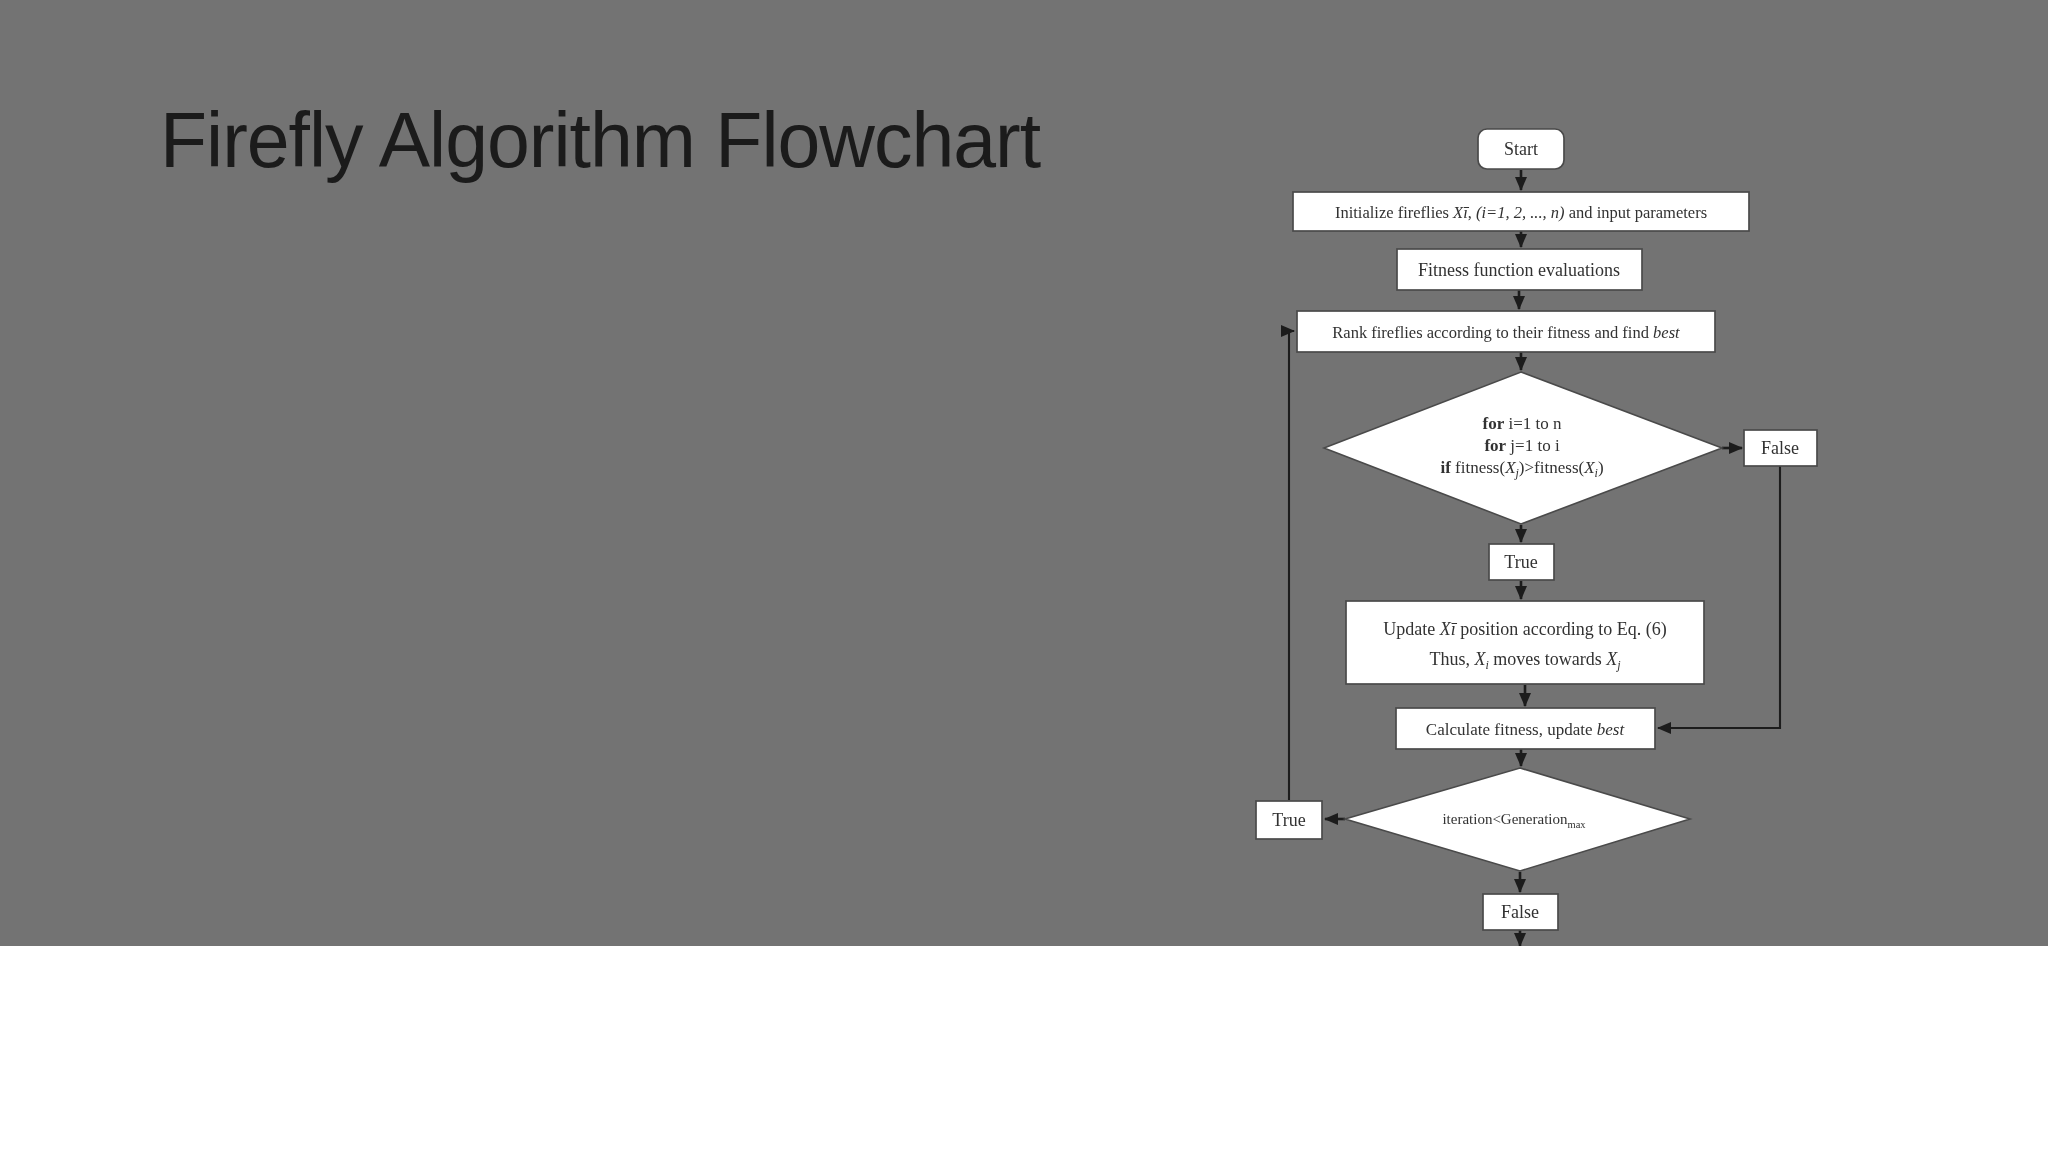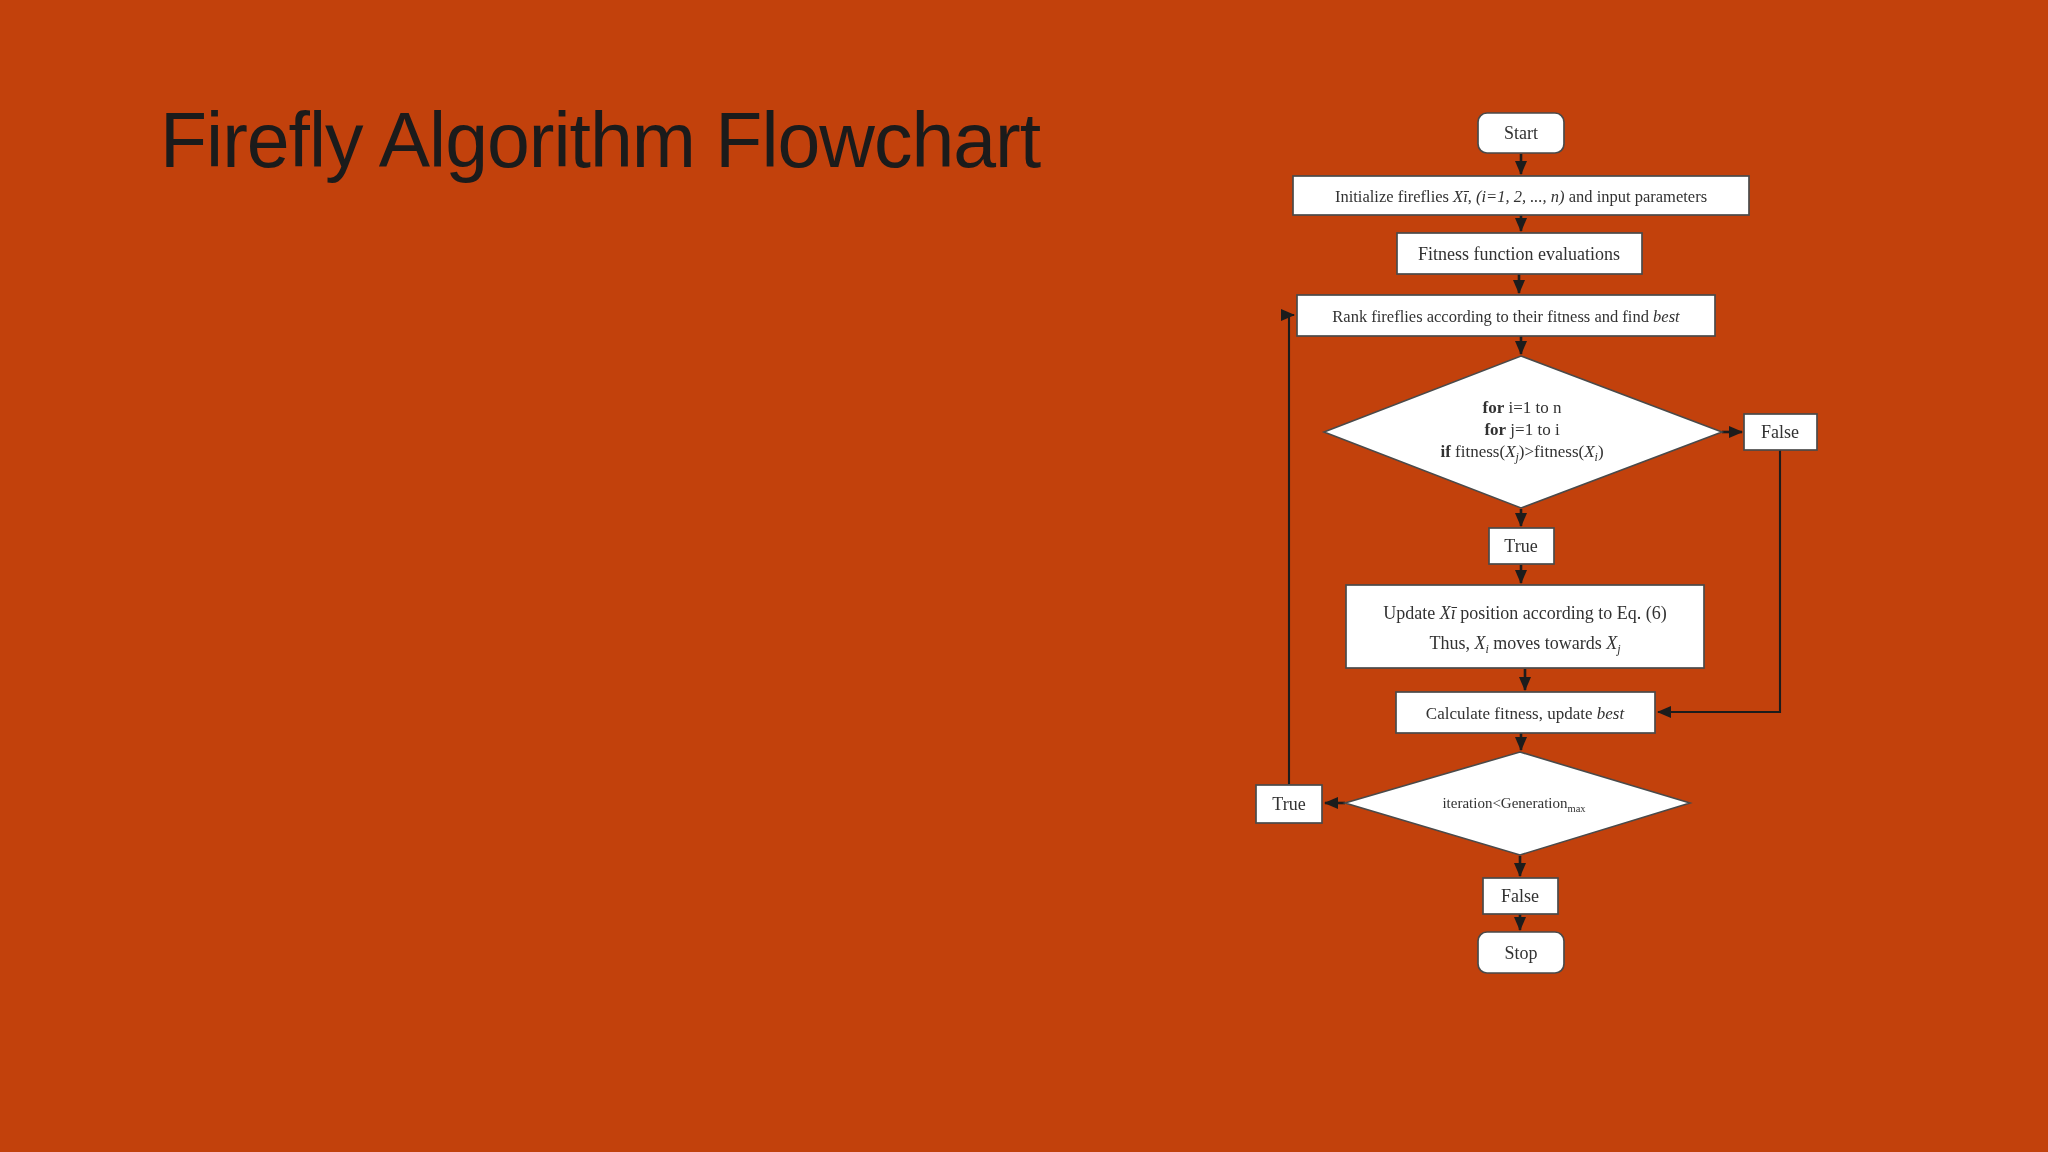--- a/index.html
+++ b/index.html
@@ -1,21 +1,21 @@
 <!DOCTYPE html>
 <html><head>
 <meta charset="utf-8">
 <style>
   html,body{margin:0;padding:0;background:#fff;}
-  .slide{position:relative;width:2048px;height:1152px;background:#c2410c;overflow:hidden;
+  .slide{position:relative;width:2048px;height:946px;background:#737373;overflow:hidden;
          font-family:"Liberation Sans", sans-serif;}
   .title{position:absolute;left:160px;top:96px;margin:0;font-size:77px;font-weight:300;
          letter-spacing:-1px;color:#1b1b1b;white-space:nowrap;
          font-family:"Liberation Sans", sans-serif;}
-  .flowchart-wrap{position:absolute;left:1230px;top:84px;width:640px;height:930px;}
+  .flowchart-wrap{position:absolute;left:1230px;top:100px;width:640px;height:930px;}
   svg{display:block;width:100%;height:100%;}
   .node{fill:#ffffff;stroke:#4a4a4a;stroke-width:1.7px;}
   .diamond{fill:#ffffff;stroke:#4a4a4a;stroke-width:1.6px;}
   .conn{stroke:#1c1c1c;stroke-width:2.6px;fill:none;}
   .loop{stroke:#1c1c1c;stroke-width:2.1px;fill:none;}
   text{fill:#323232;font-family:"Liberation Serif","DejaVu Serif",serif;}
   .t18{font-size:18px;} .t17{font-size:17px;} .t165{font-size:16.5px;} .t15{font-size:15px;}
   .it{font-style:italic;} .bd{font-weight:bold;}
   .sub{font-size:12px;} .sub2{font-size:10.5px;}
 </style>

